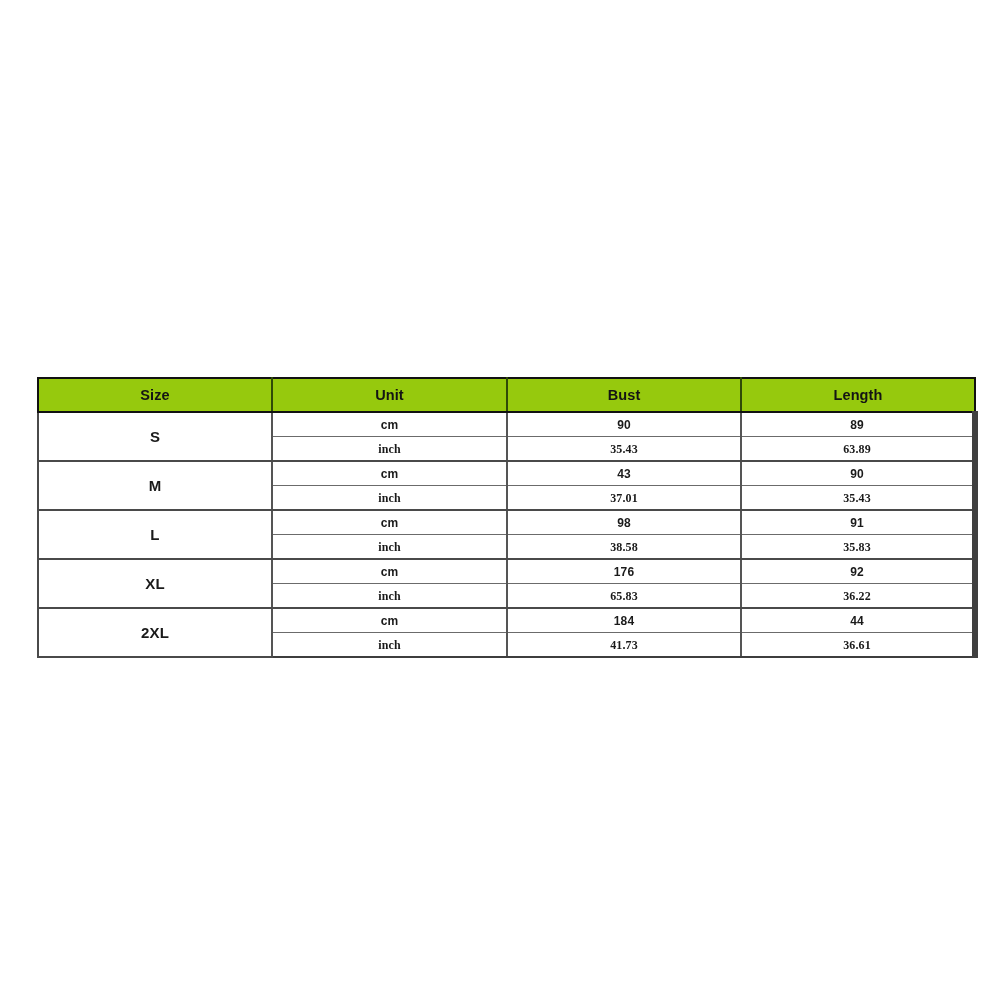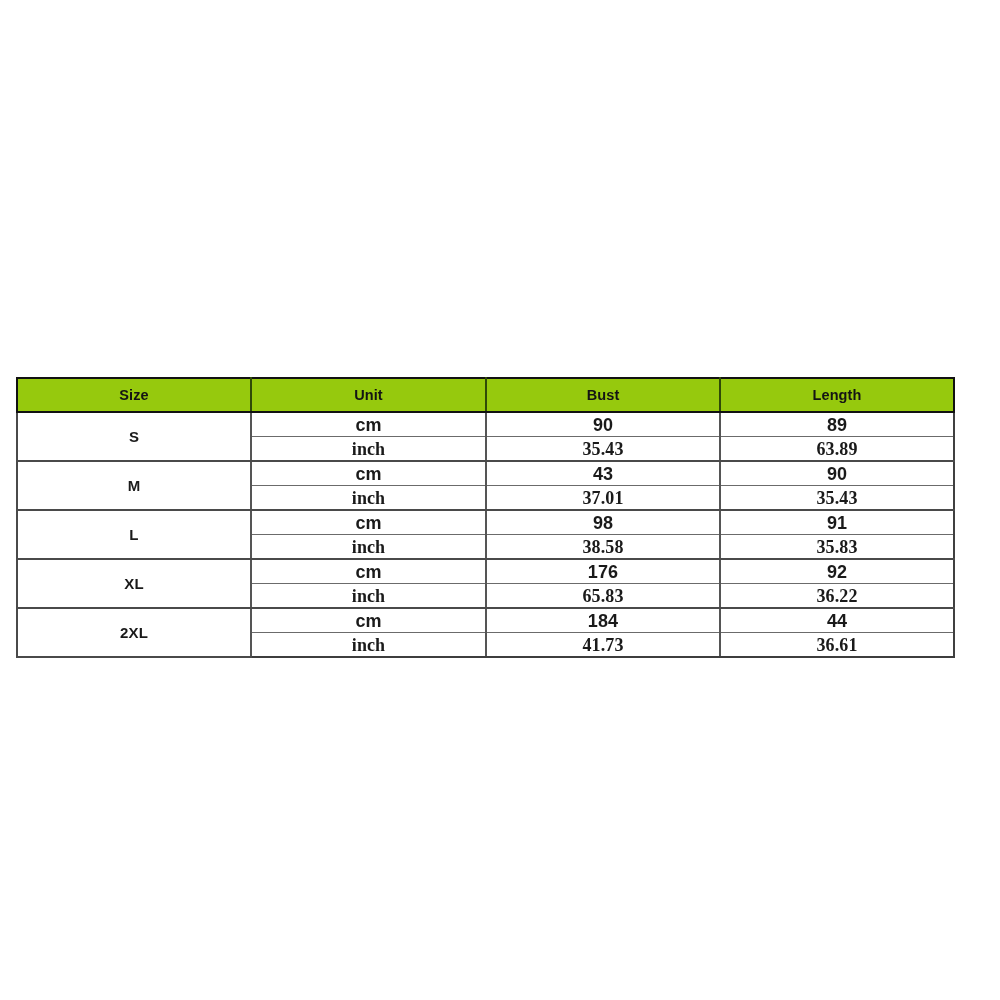--- a/index.html
+++ b/index.html
@@ -15,21 +15,21 @@
     position: relative;
     width: 1000px;
     height: 1000px;
     background: #ffffff;
     overflow: hidden;
   }
 
   
   #size-chart-wrap {
     position: absolute;
-    left: 16px;
+    left: 37px;
     top: 377px;
     width: 937px;
   }
 
   table.size-chart {
     width: 937px;
     border-collapse: collapse;
     table-layout: fixed;
     background: #ffffff;
   }
@@ -41,21 +41,21 @@
   col.c-length { width: 234px; }
 
   table.size-chart th,
   table.size-chart td {
     padding: 0;
     margin: 0;
     text-align: center;
     vertical-align: middle;
     color: #1a1a1a;
     font-weight: bold;
-    font-size: 18px;
+    font-size: 12px;
     letter-spacing: 0.1px;
   }
 
   
   thead tr.header-row th {
     background: #96c90d;
     height: 32px;
     font-size: 14.5px;
     font-weight: bold;
     color: #141414;
@@ -90,21 +90,21 @@
   
   tbody td.size-cell {
     border-left: 2px solid #555555;
     border-right: 2px solid #555555;
     border-bottom: 2px solid #4a4a4a;
     font-size: 15px;
   }
 
   
   tbody td.size-cell  { border-left: 2px solid #4a4a4a; }
-  tbody td.len        { border-right: 2px solid #404040; }
+  tbody td.len        { border-right: 6px solid #404040; }
 
   
   tbody tr.last-group td { border-bottom: 2px solid #3d3d3d; }
 
   .unit-text, .val-text, .size-text, .head-text {
     display: block;
     line-height: 1;
   }
 </style>
 </head>

